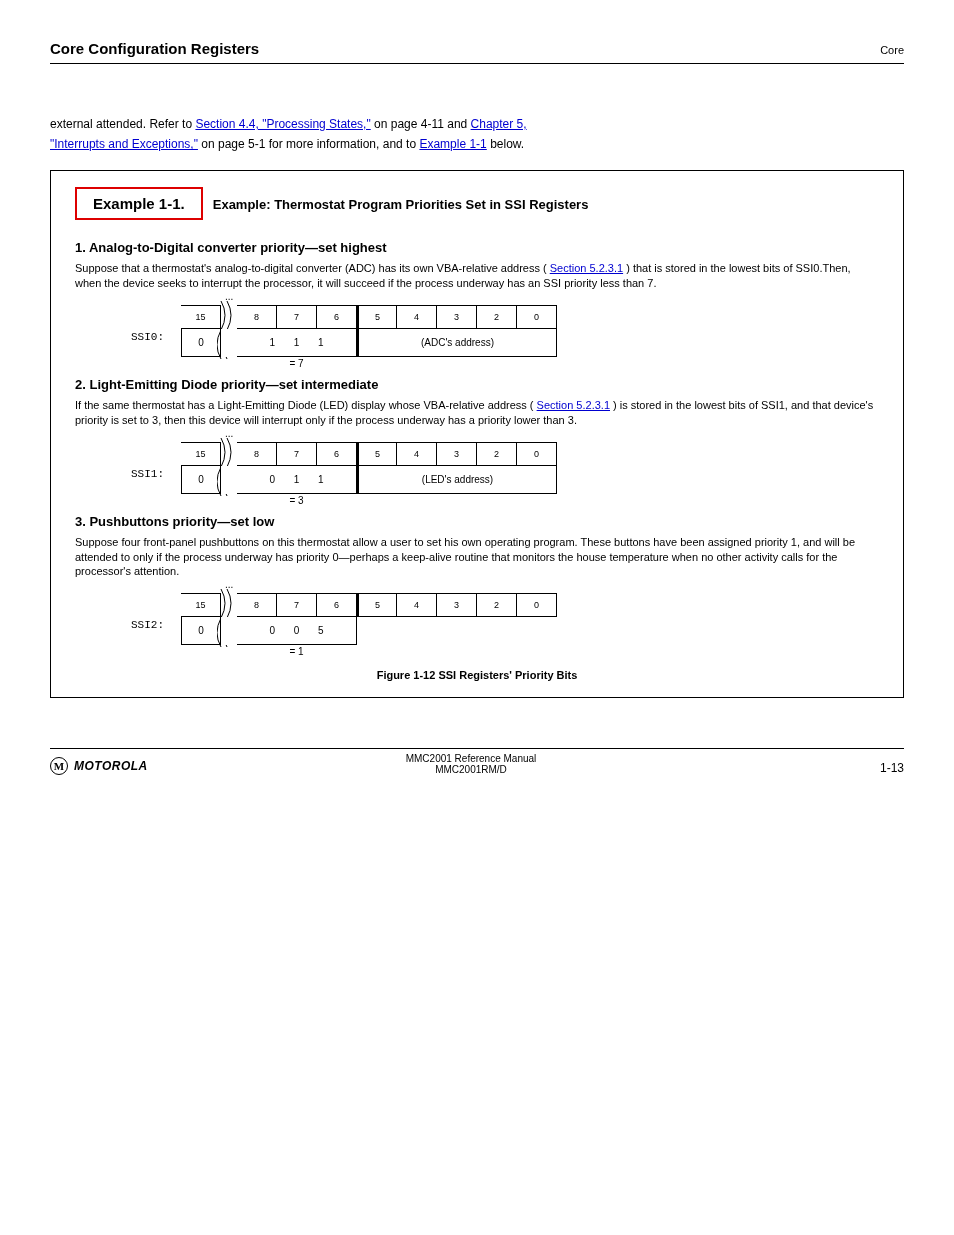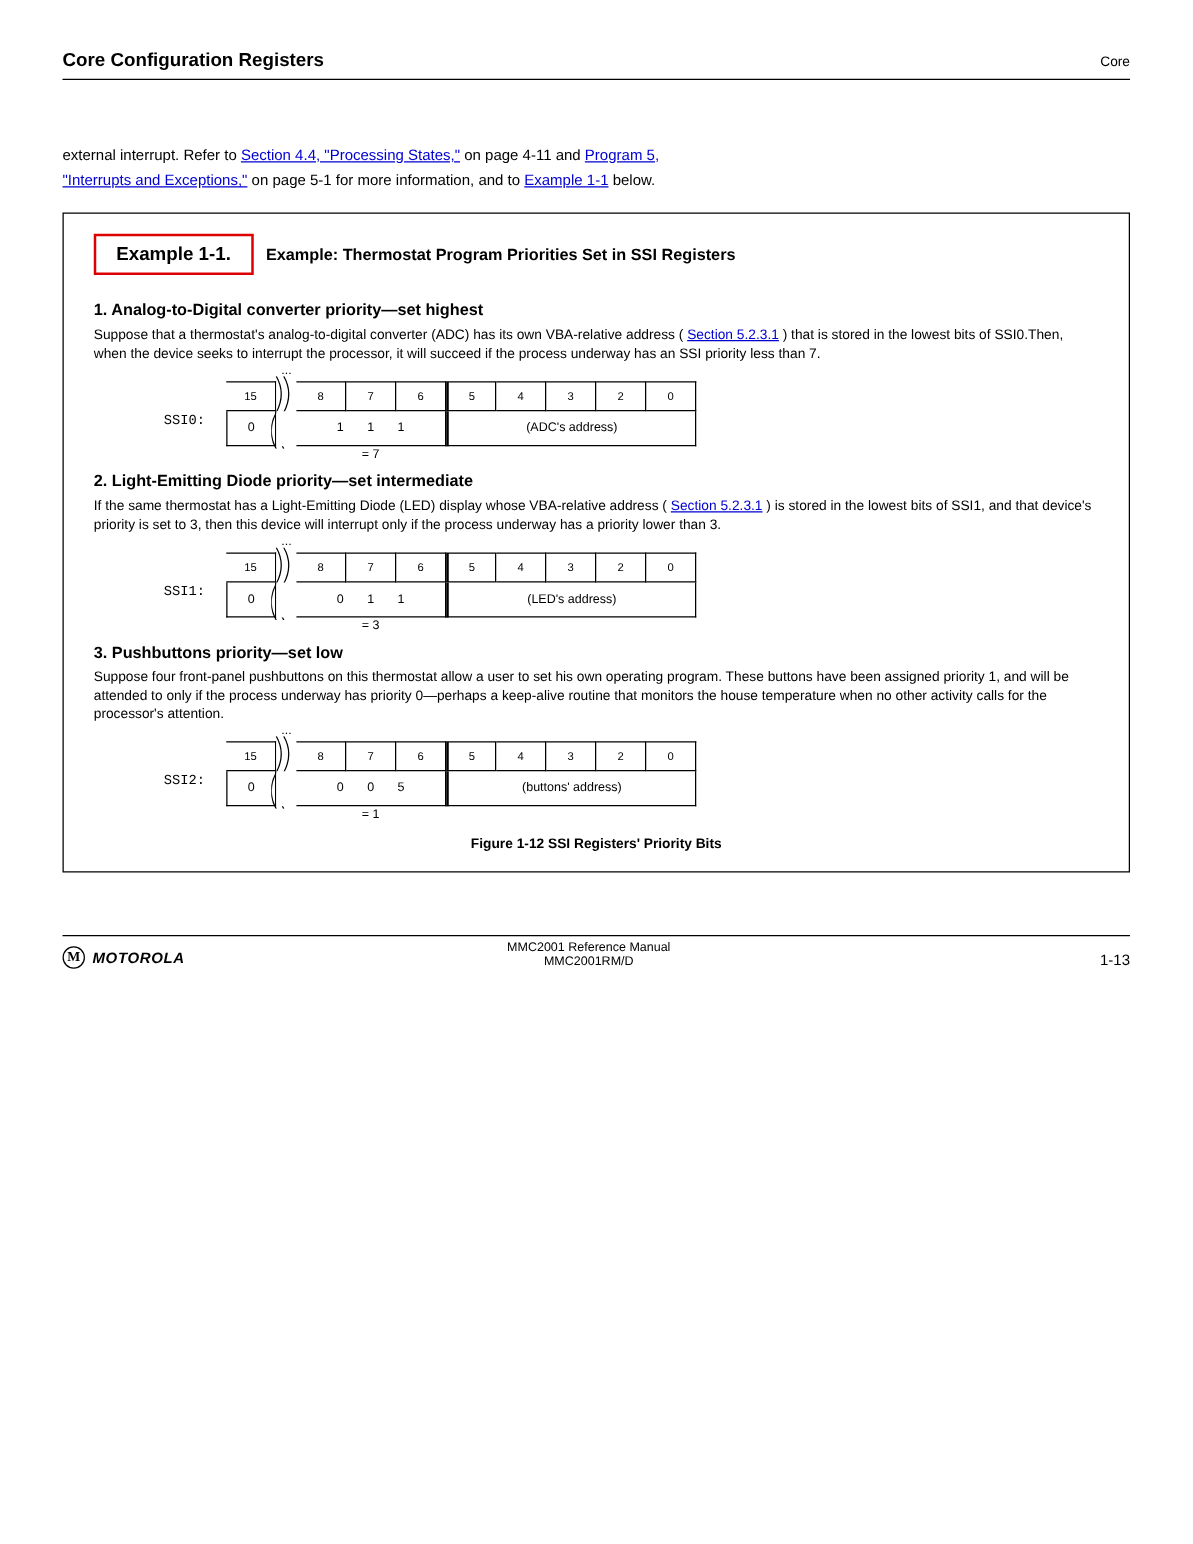--- a/index.html
+++ b/index.html
@@ -147,24 +147,24 @@
 </head>
 <body>
 
 <div class="header-row">
   <div class="header-title">Core Configuration Registers</div>
   <div class="header-sub">Core</div>
 </div>
 
 <div class="intro-block">
   <div class="xref-line">
-    <span>external interrupt. Refer to </span>
+    <span>external attended. Refer to </span>
     <a href="#">Section 4.4, "Processing States,"</a>
     <span> on page 4-11 and </span>
-    <a href="#">Program 5, </a>
+    <a href="#">Chapter 5, </a>
   </div>
   <div class="xref-line">
     <a href="#">"Interrupts and Exceptions,"</a>
     <span> on page 5-1 for more information, and to </span>
     <a href="#">Example 1-1</a>
     <span> below.</span>
   </div>
 </div>
 
 <div class="main-box">
@@ -277,21 +277,20 @@
       <div class="bitcell w1">2</div>
       <div class="bitcell w1">0</div>
     </div>
     <div class="reg-valrow">
       <div class="valcell w1">0</div>
       <div class="wgap gapcell"></div>
       <div class="valcell w3">
         <span style="letter-spacing:8px;padding-left:8px">0 0 5</span>
         <span style="position:absolute;margin-top:42px">= 1</span>
       </div>
-      <div class="valcell w5" style="border-left:2px solid #000">(buttons' address)</div>
     </div>
   </div>
 
   <div class="figcap">Figure 1-12 SSI Registers' Priority Bits</div>
 </div>
 
 <div class="foot-wrapper">
   <div class="footer-row">
     <div class="footer-left">
       <span class="logo-circle">M</span>

